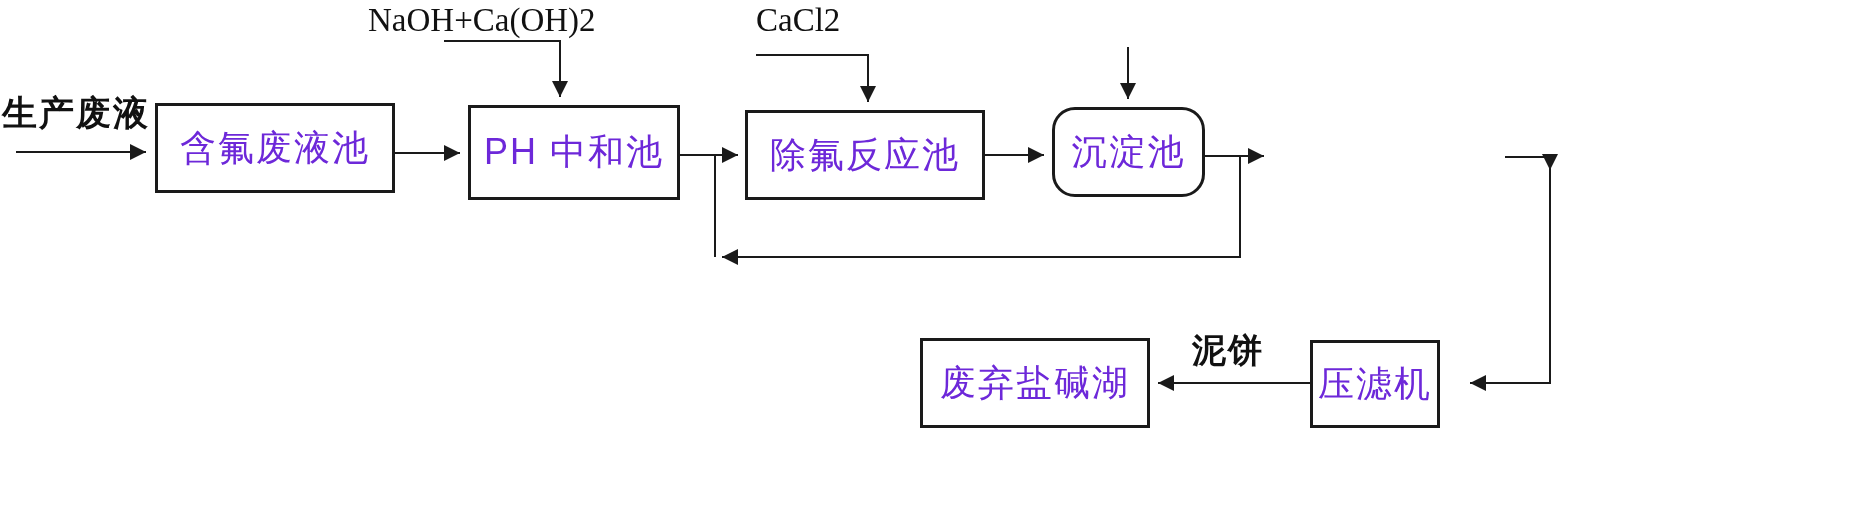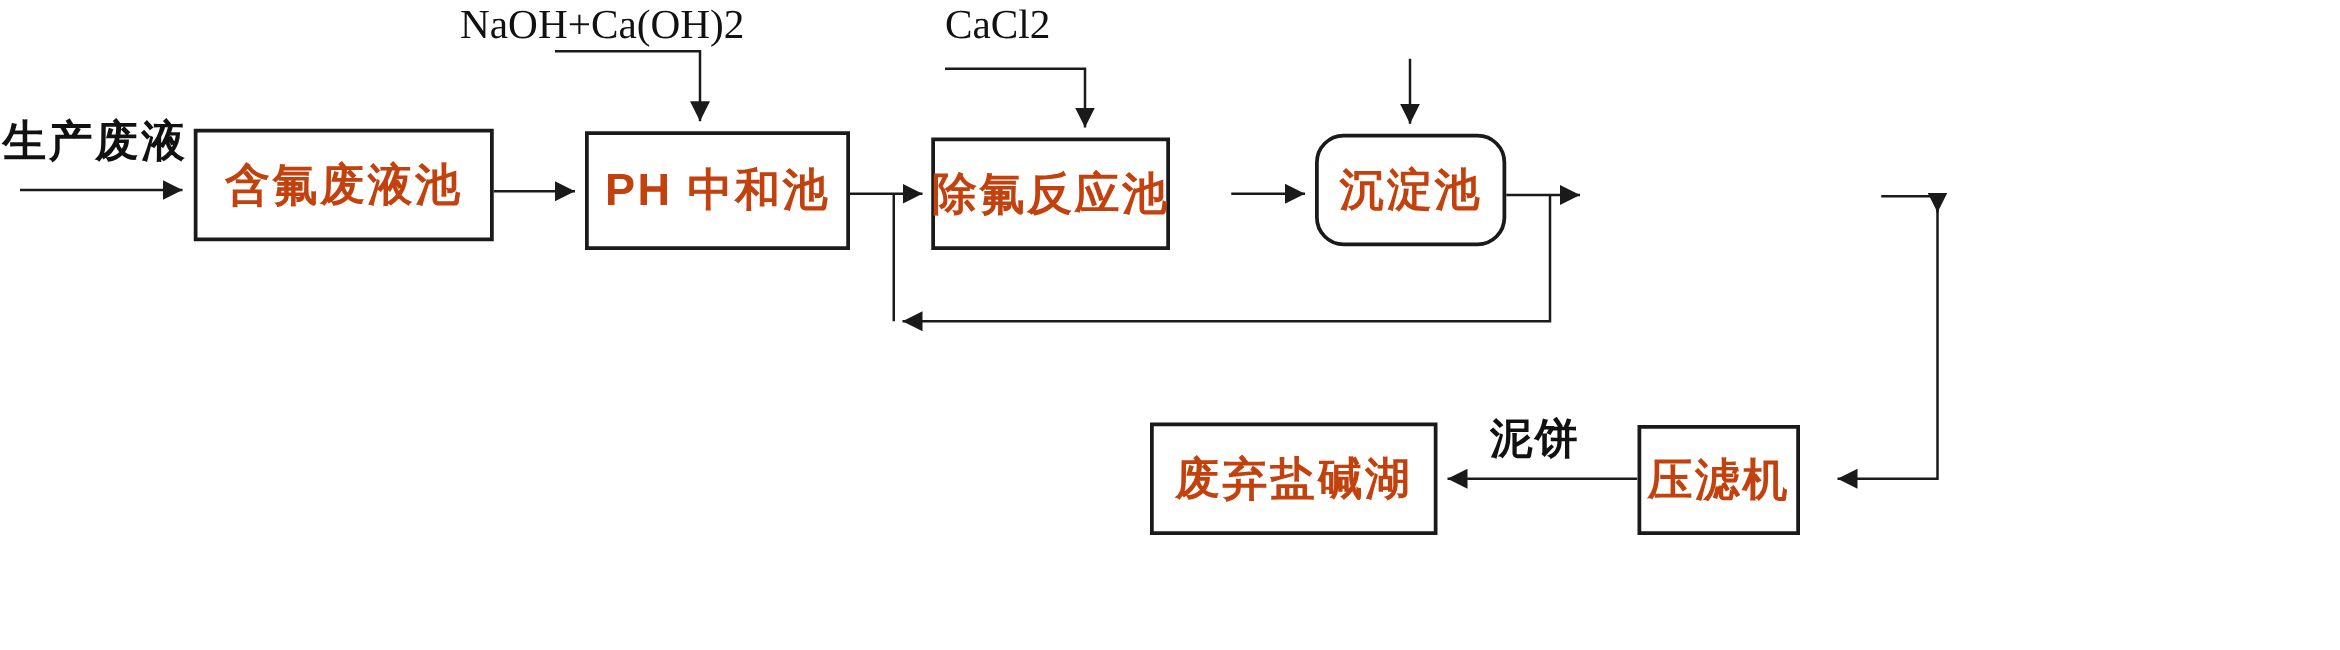--- a/index.html
+++ b/index.html
@@ -23,22 +23,22 @@
     height: 520px;
   }
   .box {
     position: absolute;
     border: 3px solid #1a1a1a;
     background: #ffffff;
     display: flex;
     align-items: center;
     justify-content: center;
     font-size: 36px;
-    font-weight: bold;
-    color: #c2410c;
+    font-weight: normal;
+    color: #6d28d9;
     letter-spacing: 2px;
     white-space: nowrap;
     box-sizing: border-box;
   }
   .lbl {
     position: absolute;
     color: #111111;
     white-space: nowrap;
   }
   .lbl-cn {
@@ -97,21 +97,21 @@
   <div class="lbl lbl-cn" style="left:1192px; top:328px; font-size:34px;">泥饼</div>
 
   <div class="box" style="left:155px; top:103px; width:240px; height:90px;">
     <span>含氟废液池</span>
   </div>
 
   <div class="box" style="left:468px; top:105px; width:212px; height:95px;">
     <span>PH 中和池</span>
   </div>
 
-  <div class="box" style="left:745px; top:110px; width:191px; height:90px;">
+  <div class="box" style="left:745px; top:110px; width:240px; height:90px;">
     <span>除氟反应池</span>
   </div>
 
   <div class="box" style="left:1052px; top:107px; width:153px; height:90px;border-radius:23px;">
     <span>沉淀池</span>
   </div>
 
 
   <div class="box" style="left:920px; top:338px; width:230px; height:90px;">
     <span>废弃盐碱湖</span>

